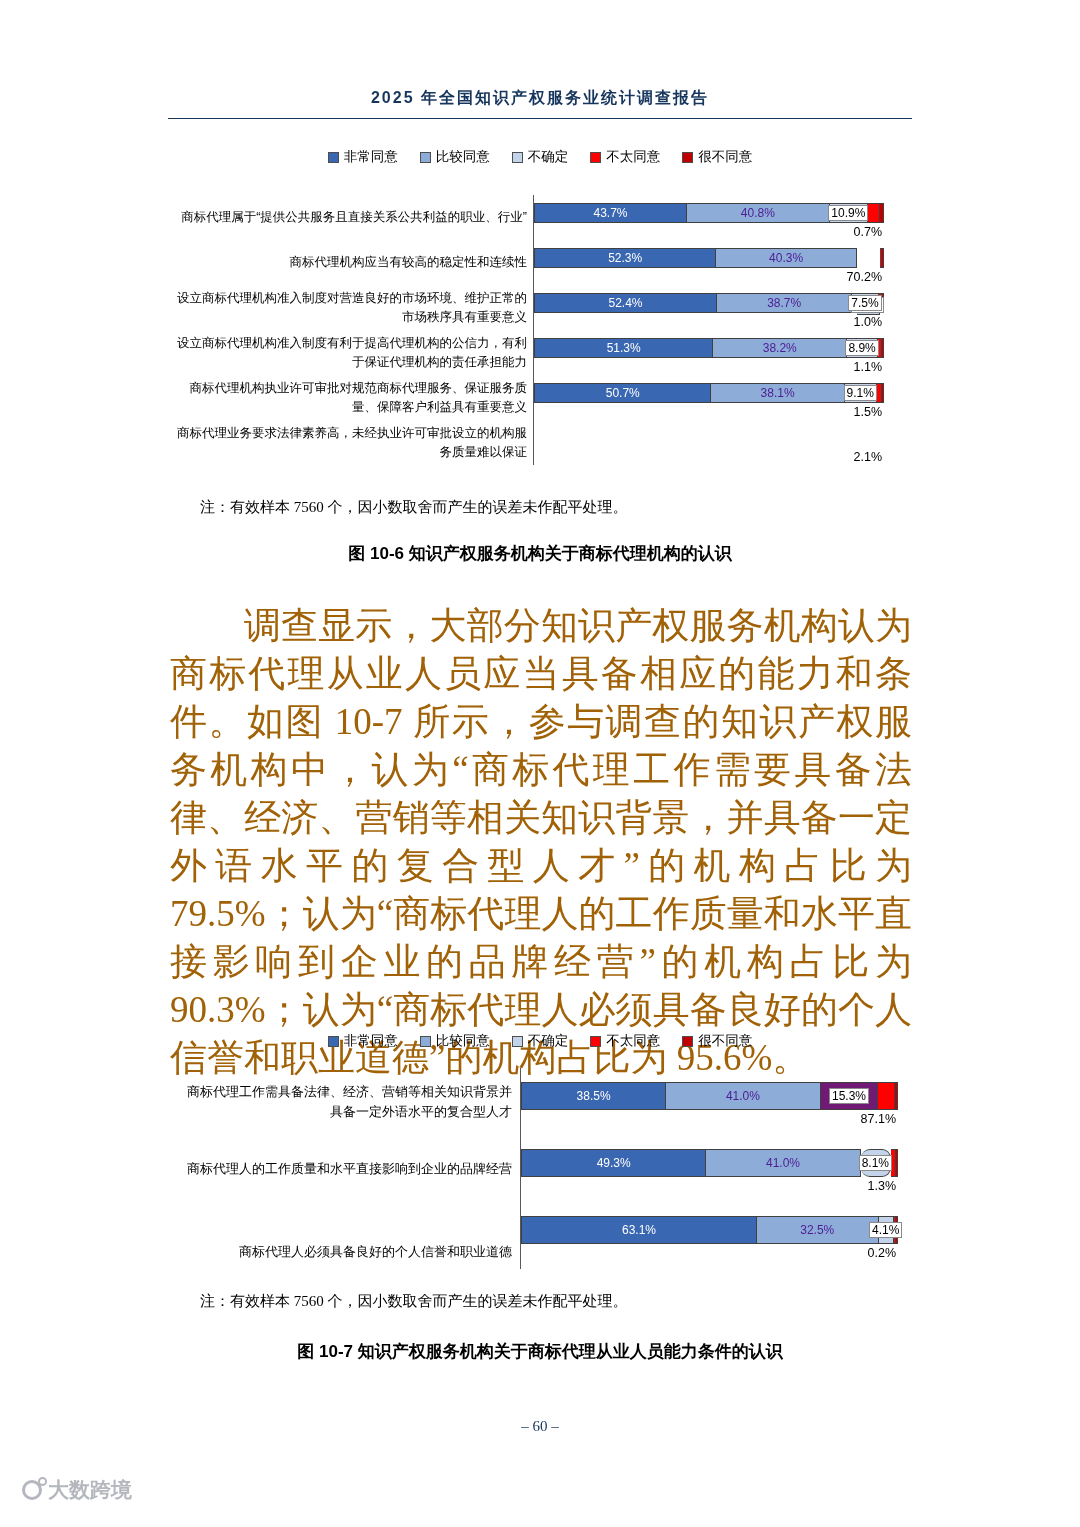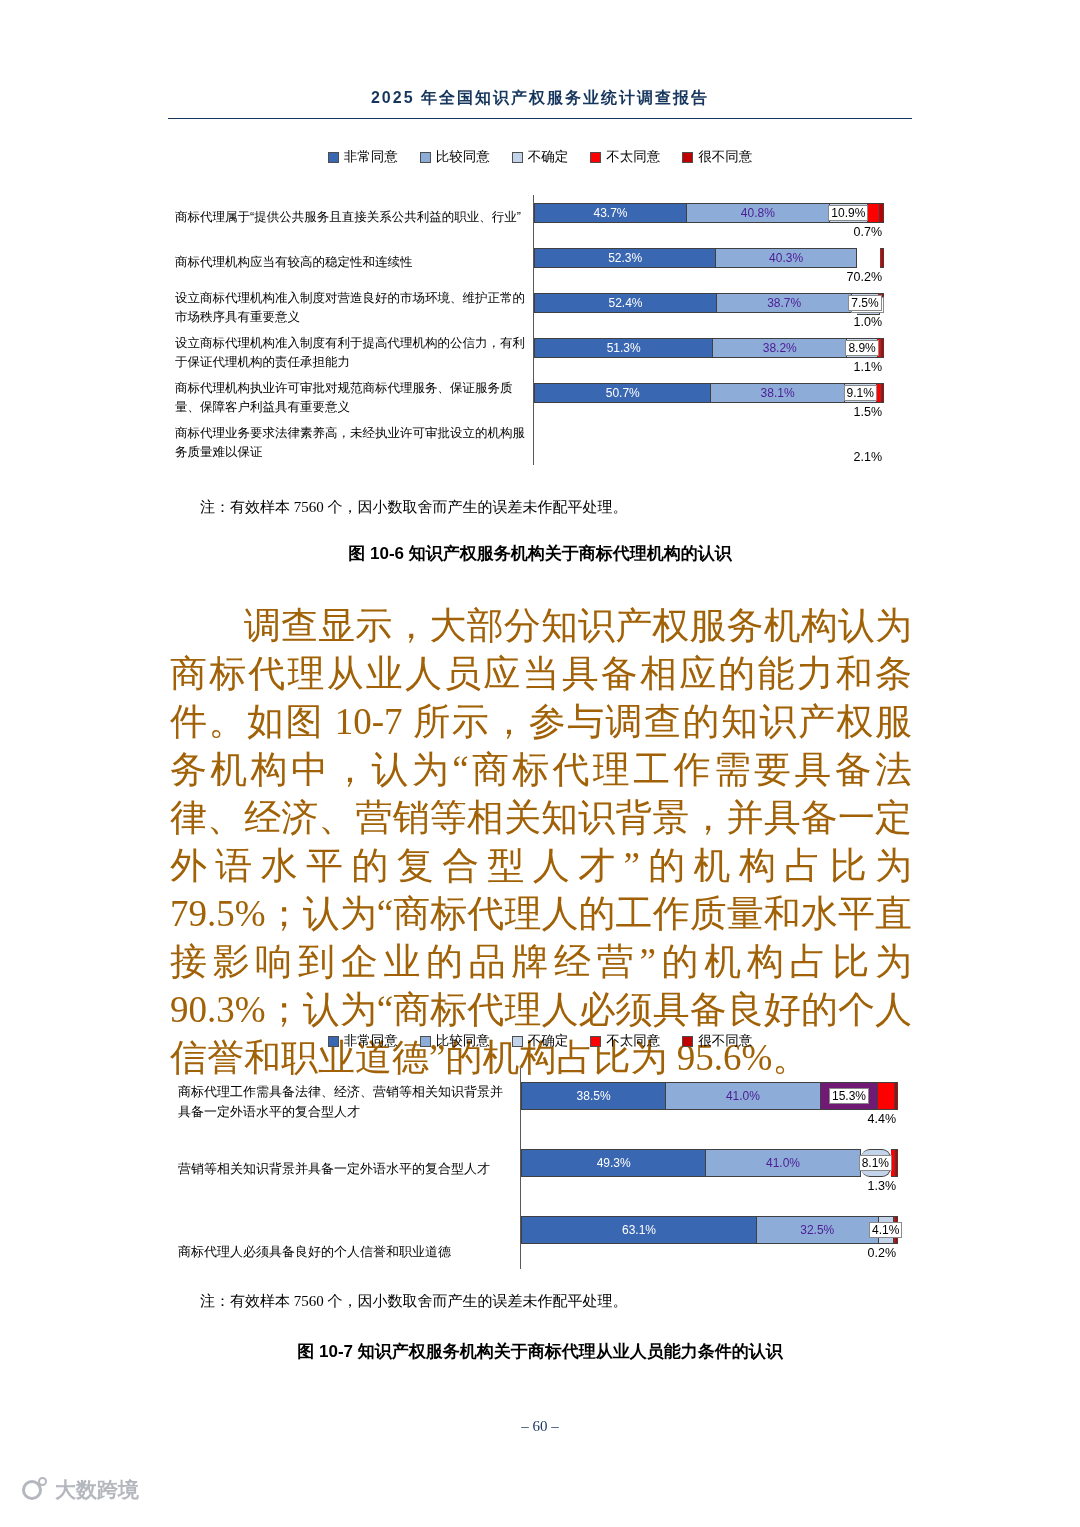--- a/index.html
+++ b/index.html
@@ -38,21 +38,21 @@
   
   .plot { position: absolute; }
   .plot--1 { top: 195px; left: 175px; }
   .plot--2 { top: 1068px; left: 178px; }
   .row { display: flex; }
   .plot--1 .row { height: 45px; }
   .plot--2 .row { height: 67px; }
 
   .cat-label {
     display: flex; flex-direction: column; justify-content: center;
-    font-size: 12.5px; line-height: 1.5; color: #000;
+    text-align: right; font-size: 12.5px; line-height: 1.5; color: #000;
   }
   .plot--1 .cat-label { width: 358px; padding-right: 6px; box-sizing: border-box; }
   .plot--2 .cat-label { width: 342px; padding-right: 8px; box-sizing: border-box; font-size: 13px; }
   .plot--2 .row:nth-child(3) .cat-label { justify-content: flex-end; padding-bottom: 8px; }
 
   .bar-wrap { position: relative; border-left: 1px solid #595959; }
   .plot--1 .bar-wrap { width: 350px; }
   .plot--2 .bar-wrap { width: 377px; }
 
   .bar { position: absolute; left: 0; width: 100%; display: flex; }
@@ -104,21 +104,21 @@
   }
 
   
   .page-number {
     position: absolute; top: 1418px; left: 0; width: 100%;
     text-align: center; font-size: 15px; color: #17365D;
     font-family: "Liberation Serif", serif;
   }
   .watermark {
     position: absolute; left: 22px; top: 1476px;
-    display: flex; align-items: center; gap: 13px;
+    display: flex; align-items: center; gap: 6px;
     color: #b4b7bd; font-size: 21px; font-weight: bold;
   }
   .wm-icon {
     position: relative; width: 20px; height: 20px;
     border: 3px solid #b4b7bd; border-radius: 50%; box-sizing: border-box;
   }
   .wm-icon::after {
     content: ""; position: absolute; right: -8px; top: -6px;
     width: 5px; height: 5px; border: 2px solid #b4b7bd; border-radius: 50%;
   }
@@ -307,26 +307,26 @@
             </div>
             <div class="seg seg--1" style="width: 41%; background: rgb(142, 172, 216);">
               <span class="seg-label">41.0%</span>
             </div>
             <div class="seg seg--2" style="width: 15.3%; background: #701a75;">
               <span class="seg-label">15.3%</span>
             </div>
             <div class="seg seg--3" style="width: 4.4%; background: rgb(255, 0, 0);"></div>
             <div class="seg seg--4" style="width: 0.8%; background: rgb(192, 0, 0);"></div>
           </div>
-          <div class="below-label">4.4%</div>
-        </div>
-      </div>
-      <div class="row">
-        <div class="cat-label">
-          <span>营销等相关知识背景并具备一定外语水平的复合型人才</span>
+          <div class="below-label">87.1%</div>
+        </div>
+      </div>
+      <div class="row">
+        <div class="cat-label">
+          <span>商标代理人的工作质量和水平直接影响到企业的品牌经营</span>
         </div>
         <div class="bar-wrap">
           <div class="bar">
             <div class="seg seg--0" style="width: 49.3%; background: rgb(58, 103, 177);">
               <span class="seg-label">49.3%</span>
             </div>
             <div class="seg seg--1" style="width: 41%; background: rgb(142, 172, 216);">
               <span class="seg-label">41.0%</span>
             </div>
             <div class="seg seg--2" style="width: 8.1%; background: rgb(195, 212, 234); border-radius: 9px;">

